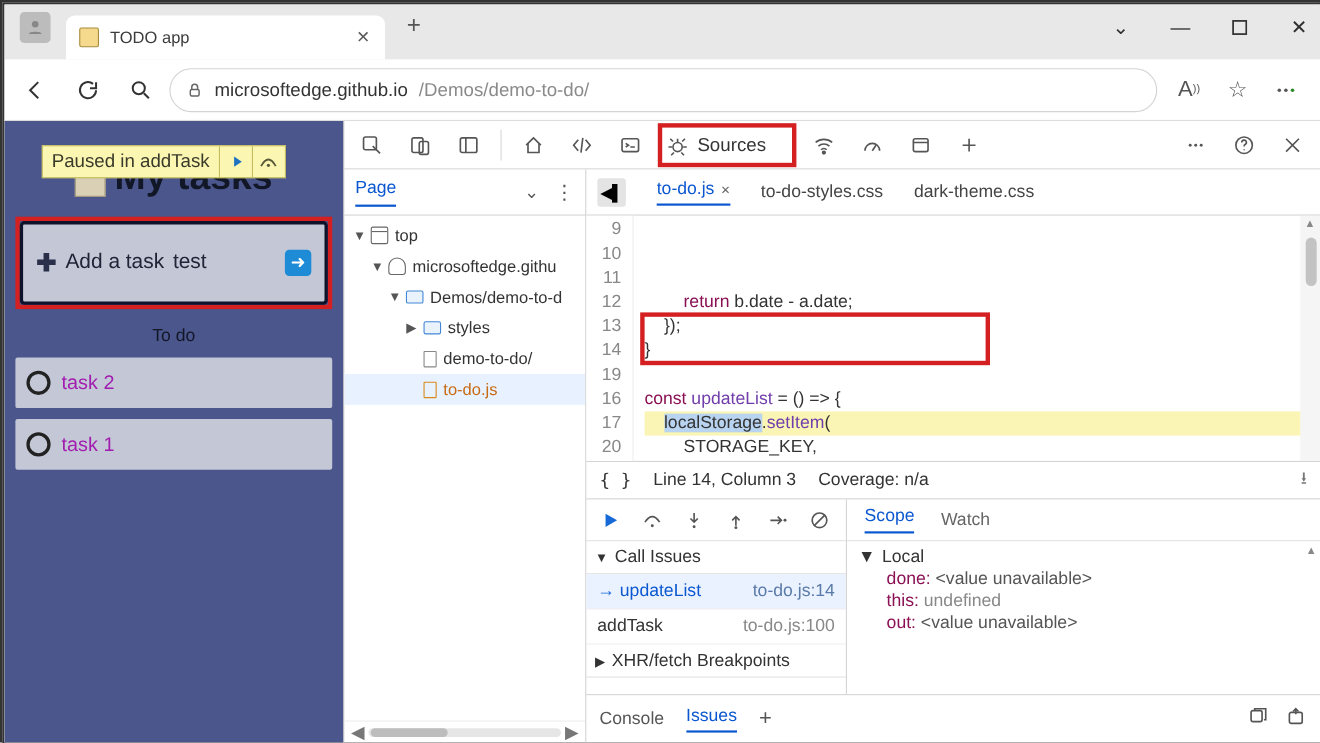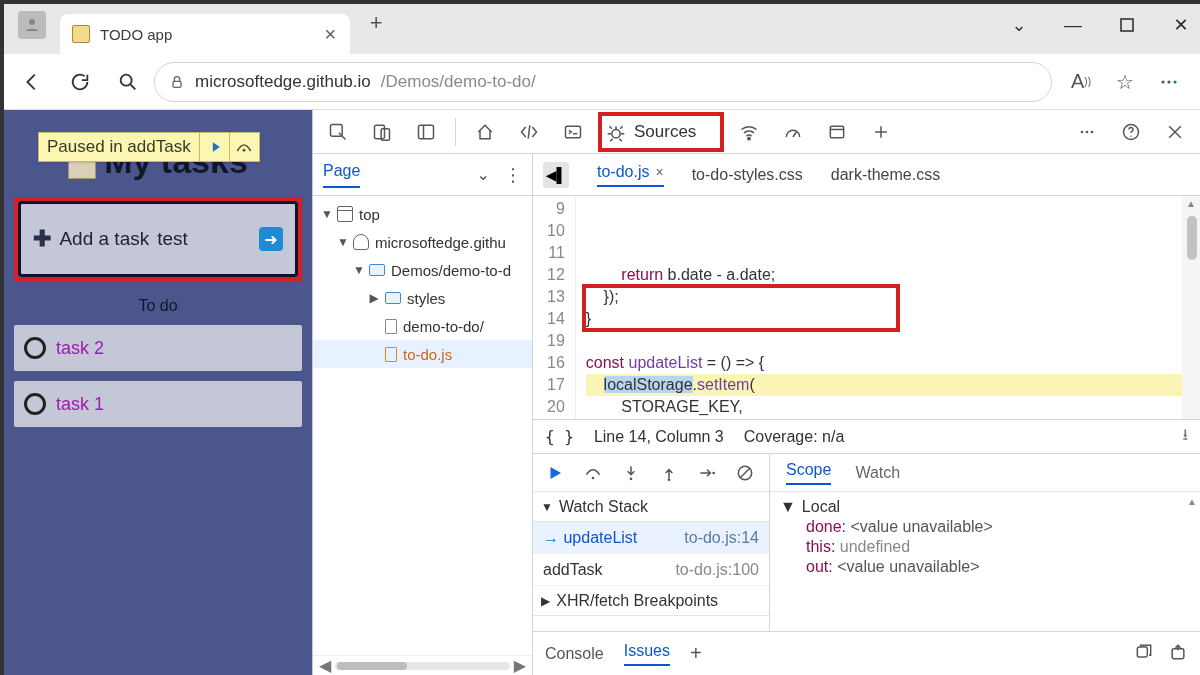--- a/index.html
+++ b/index.html
@@ -441,21 +441,21 @@
                 </span>
               <span class="dc">
                   <svg class="ico18" viewBox="0 0 24 24">
                     <circle cx="12" cy="12" r="8"></circle>
                     <path d="M6 18L18 6"></path>
                   </svg>
                 </span>
             </div>
             <div class="dbg-sect">
                 <span class="caret">▼</span>
-                <span>Watch Stack</span>
+                <span>Call Issues</span>
               </div>
             <div class="stack-row cur">
               <span><span style="color:#1669d6">→ </span><span>updateList</span></span>
               <span class="loc">to-do.js:14</span>
             </div>
             <div class="stack-row">
               <span>addTask</span>
               <span class="loc">to-do.js:100</span>
             </div>
             <div class="dbg-sect">

